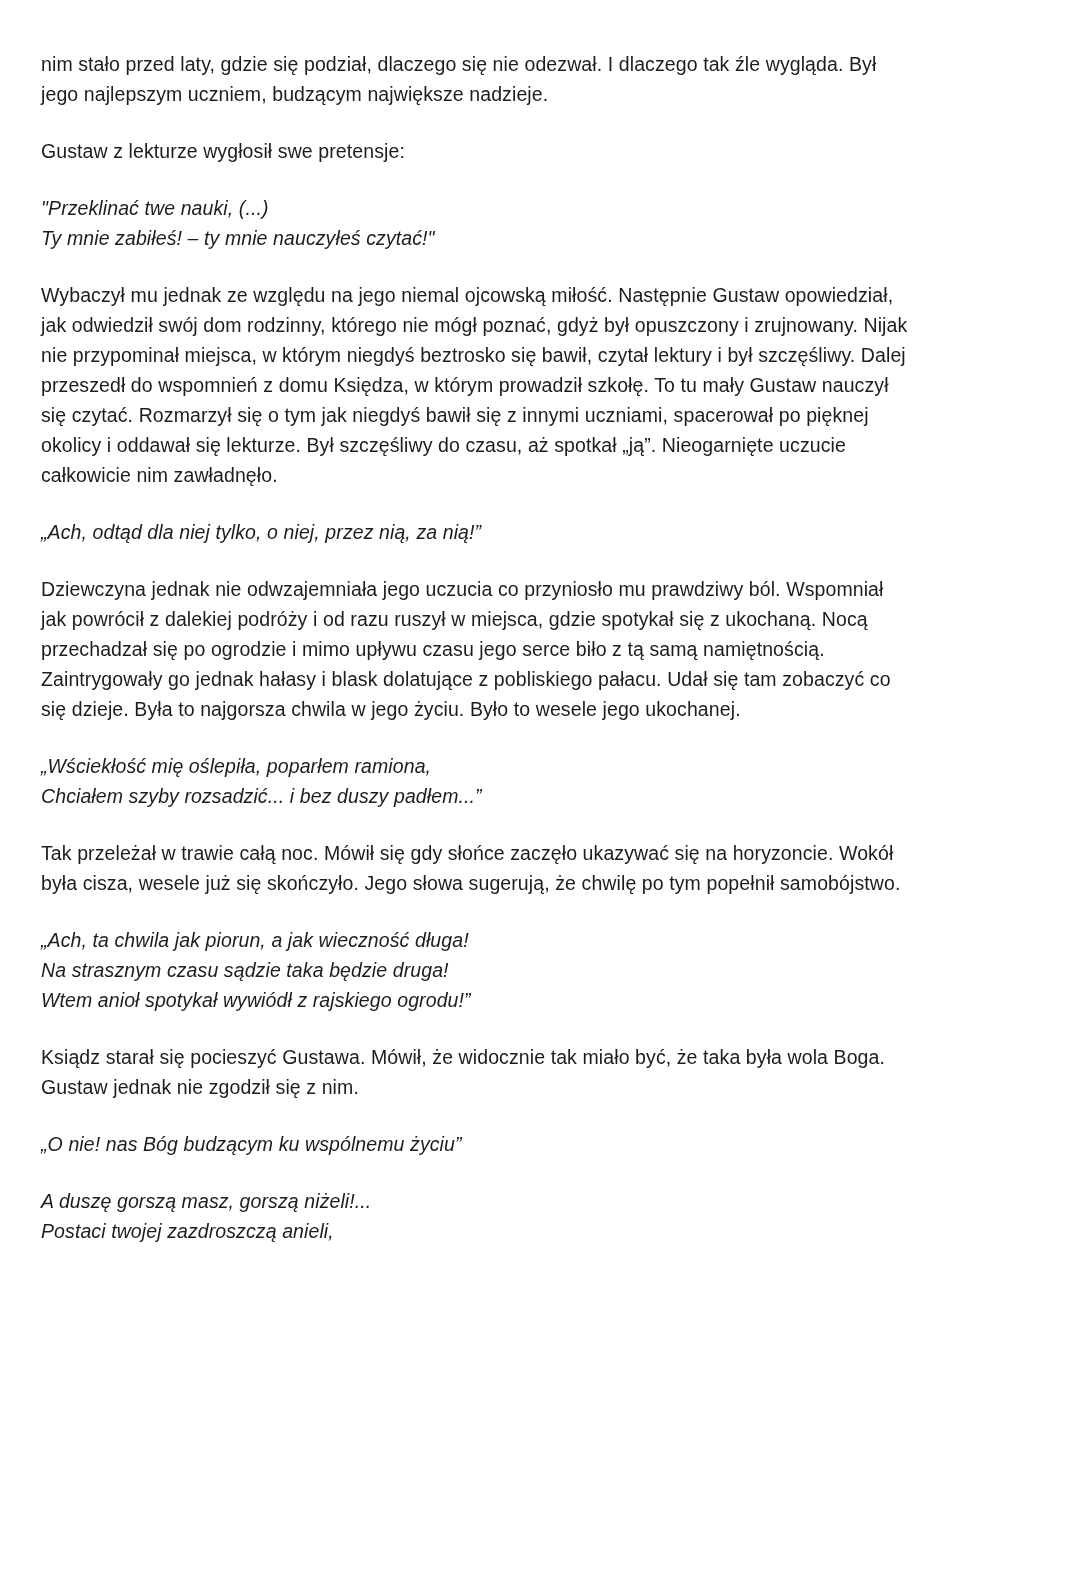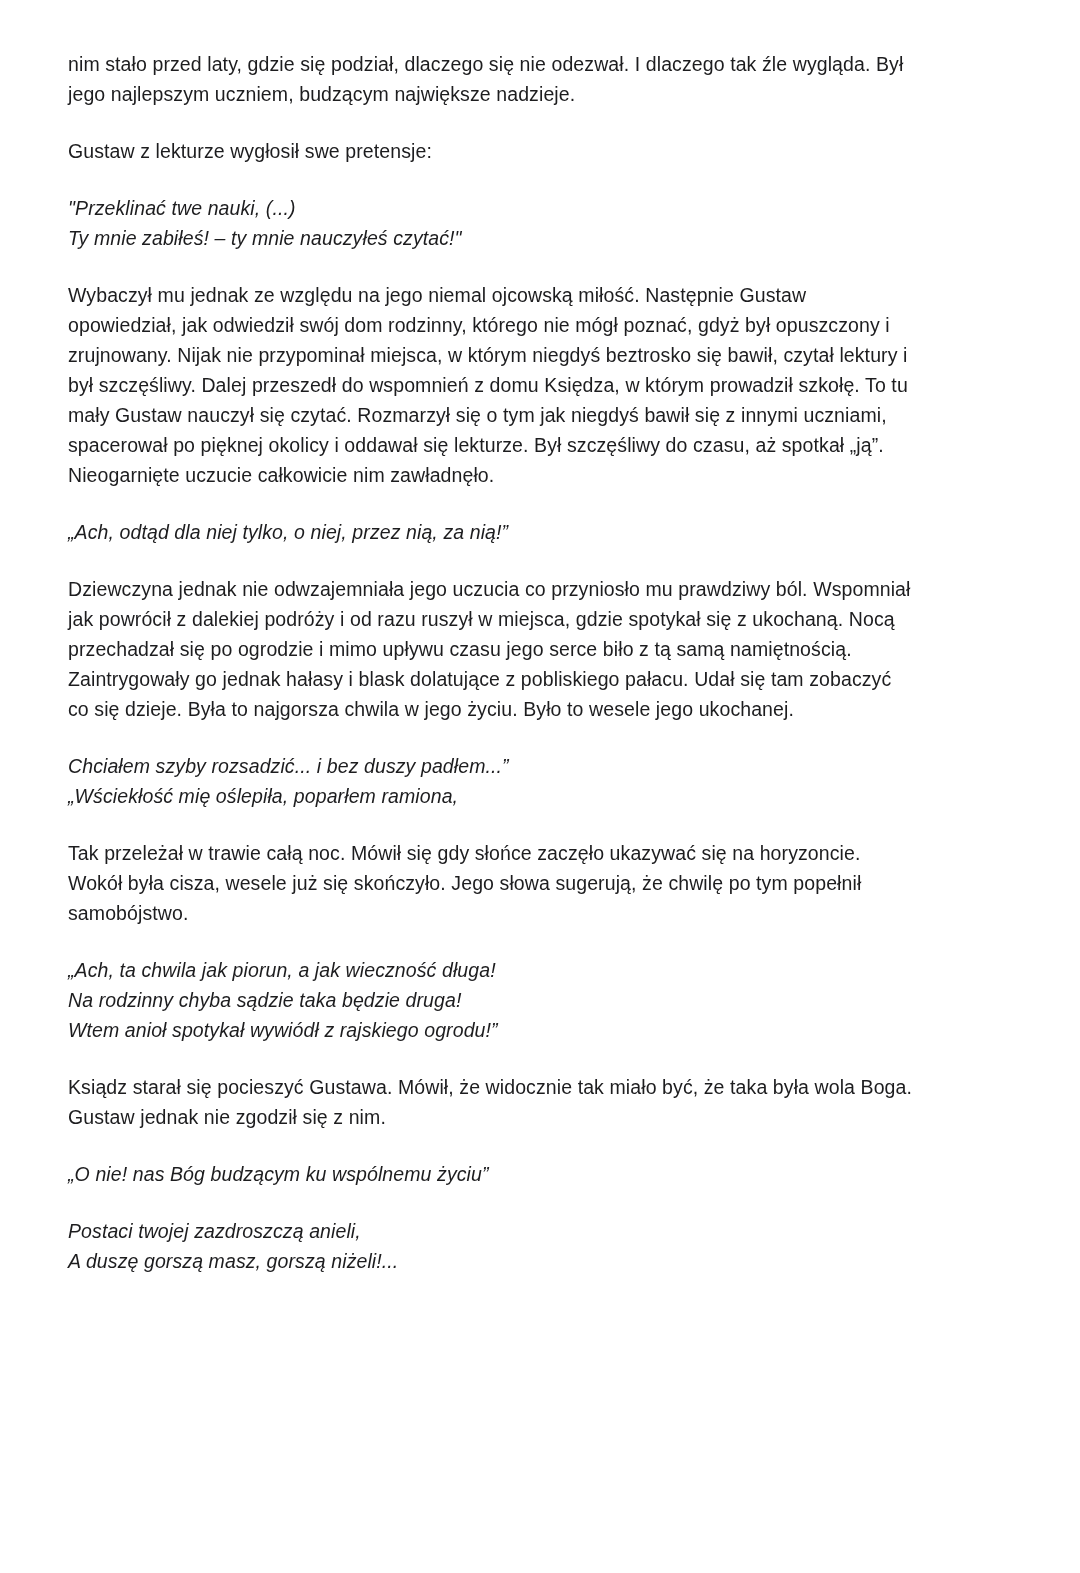--- a/index.html
+++ b/index.html
@@ -8,21 +8,21 @@
     background: #ffffff;
   }
   body {
     width: 1080px;
     height: 1573px;
     overflow: hidden;
   }
   .doc {
     box-sizing: border-box;
     width: 970px;
-    padding: 49px 56px 0 68px;
+    padding: 49px 56px 0 41px;
     font-family: "Liberation Sans", "DejaVu Sans", sans-serif;
     font-size: 19.5px;
     line-height: 30px;
     color: #1d1d1f;
     letter-spacing: 0.1px;
   }
   .para {
     margin: 0 0 27px 0;
     font-style: normal;
   }
@@ -52,37 +52,37 @@
 
   <p class="para"><span class="run">Wybaczył mu jednak ze względu na jego niemal ojcowską miłość. Następnie Gustaw opowiedział, jak odwiedził swój dom rodzinny, którego nie mógł poznać, gdyż był opuszczony i zrujnowany. Nijak nie przypominał miejsca, w którym niegdyś beztrosko się bawił, czytał lektury i był szczęśliwy. Dalej przeszedł do wspomnień z domu Księdza, w którym prowadził szkołę. </span><strong class="run">To tu mały Gustaw nauczył się czytać.</strong><span class="run"> Rozmarzył się o tym jak niegdyś bawił się z innymi uczniami, spacerował po pięknej okolicy i oddawał się lekturze. Był szczęśliwy do czasu, aż spotkał „ją”. Nieogarnięte uczucie całkowicie nim zawładnęło.</span></p>
 
   <p class="quote">
     <span class="ql">„Ach, odtąd dla niej tylko, o niej, przez nią, za nią!”</span>
   </p>
 
   <p class="para"><span class="run">Dziewczyna jednak nie odwzajemniała jego uczucia co przyniosło mu </span><strong class="run">prawdziwy ból.</strong><span class="run"> Wspomniał jak powrócił z dalekiej podróży i od razu ruszył w miejsca, gdzie spotykał się z ukochaną. Nocą przechadzał się po ogrodzie i mimo upływu czasu jego serce biło z tą samą namiętnością. Zaintrygowały go jednak hałasy i blask dolatujące z pobliskiego pałacu. Udał się tam zobaczyć co się dzieje. </span><strong class="run">Była to najgorsza chwila w jego życiu. Było to wesele jego ukochanej.</strong></p>
 
   <p class="quote">
+    <span class="ql">„Wściekłość mię oślepiła, poparłem ramiona,</span>
     <span class="ql">Chciałem szyby rozsadzić... i bez duszy padłem...”</span>
-    <span class="ql">„Wściekłość mię oślepiła, poparłem ramiona,</span>
   </p>
 
   <p class="para"><span class="run">Tak przeleżał w trawie całą noc. Mówił się gdy słońce zaczęło ukazywać się na horyzoncie. Wokół była cisza, wesele już się skończyło. Jego słowa sugerują, że chwilę po tym popełnił samobójstwo.</span></p>
 
   <p class="quote">
     <span class="ql">„Ach, ta chwila jak piorun, a jak wieczność długa!</span>
-    <span class="ql">Na rodzinny chyba sądzie taka będzie druga!</span>
+    <span class="ql">Na strasznym czasu sądzie taka będzie druga!</span>
     <span class="ql">Wtem anioł spotykał wywiódł z rajskiego ogrodu!”</span>
   </p>
 
   <p class="para"><span class="run">Ksiądz starał się pocieszyć Gustawa. Mówił, że widocznie tak miało być, że taka była wola Boga. Gustaw jednak nie zgodził się z nim.</span></p>
 
   <p class="quote">
     <span class="ql">„O nie! nas Bóg budzącym ku wspólnemu życiu”</span>
   </p>
 
 
   <p class="quote">
+    <span class="ql">A duszę gorszą masz, gorszą niżeli!...</span>
     <span class="ql">Postaci twojej zazdroszczą anieli,</span>
-    <span class="ql">A duszę gorszą masz, gorszą niżeli!...</span>
   </p>
 
 </div>
 
 </body></html>

